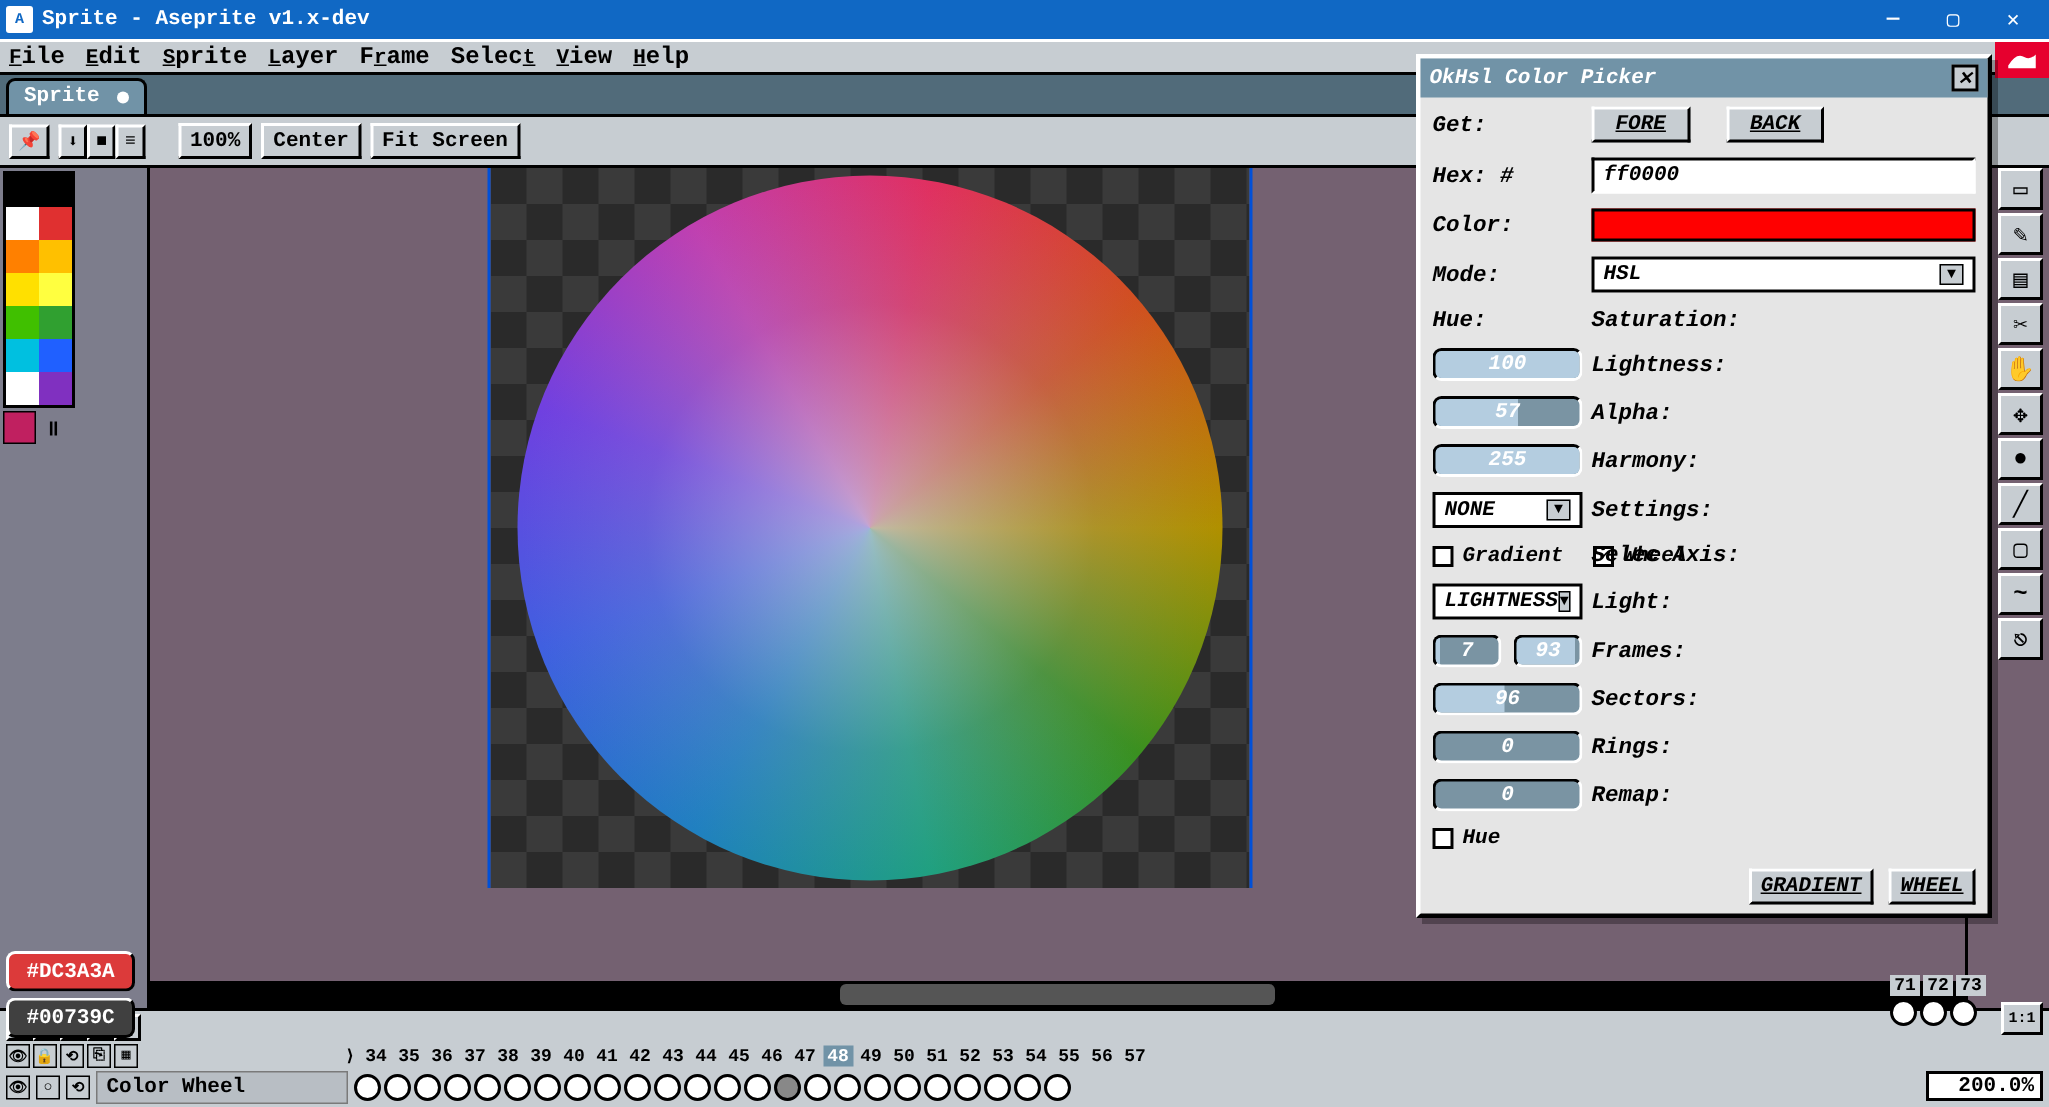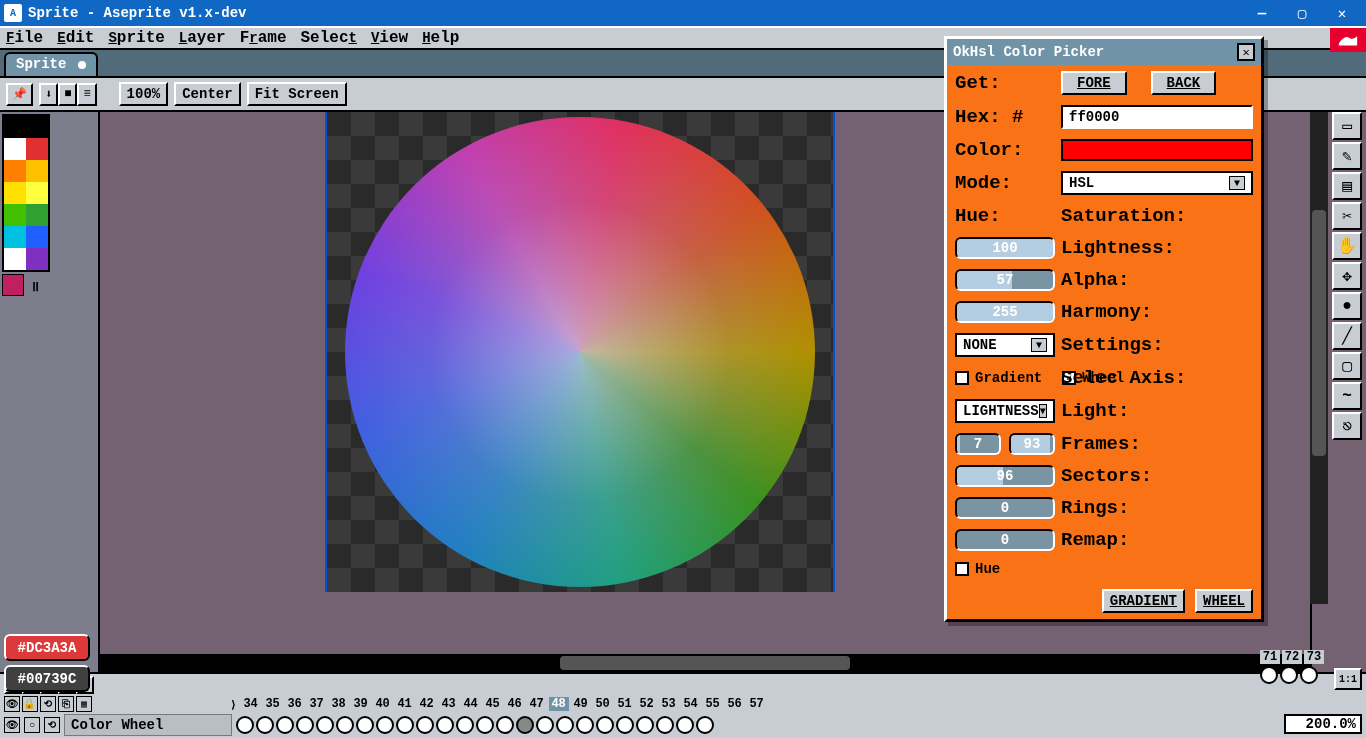--- a/index.html
+++ b/index.html
@@ -71,26 +71,26 @@
 .framecells .fc { width: 18px; height: 18px; border: 2px solid #000; border-radius: 50%; background: #fff; }
 .framecells .fc.active { background: #888; }
 
 
 .colorbtns { position: absolute; left: 4px; bottom: 46px; display: flex; flex-direction: column; gap: 4px; }
 .colorbtn { width: 86px; height: 27px; border: 2px solid #000; border-top-color:#fff; border-left-color:#fff; border-radius: 6px; display: flex; align-items: center; justify-content: center; color: #fff; font-size: 13px; }
 .zoombox { position: absolute; right: 4px; bottom: 4px; width: 78px; height: 20px; border: 2px solid #000; background: #fff; display: flex; align-items: center; justify-content: flex-end; padding: 0 4px; font-size: 13px; }
 .onetoone { position: absolute; right: 4px; bottom: 48px; width: 28px; height: 22px; border: 2px solid #000; border-top-color:#fff; border-left-color:#fff; background: #c7cdd2; font-size: 10px; display:flex; align-items:center; justify-content:center; }
 
 
-.dialog { position: absolute; top: 36px; left: 944px; width: 320px; background: #f97316; border: 3px solid #000; border-top-color: #fff; border-left-color: #fff; z-index: 50; box-shadow: 4px 4px 0 rgba(0,0,0,0.3); }
+.dialog { position: absolute; top: 36px; left: 944px; width: 384px; background: #e5e5e5; border: 3px solid #000; border-top-color: #fff; border-left-color: #fff; z-index: 50; box-shadow: 4px 4px 0 rgba(0,0,0,0.3); font-style: italic; }
 .dialog .dtitle { height: 26px; background: #7193a7; color: #fff; display: flex; align-items: center; padding: 0 6px; font-size: 15px; }
 .dialog .dtitle .spacer { flex: 1; }
 .dialog .dclose { width: 18px; height: 18px; border: 2px solid #000; background: #c7cdd2; color: #000; font-size: 12px; display: flex; align-items: center; justify-content: center; }
 .dialog .dbody { padding: 6px 8px; display: grid; grid-template-columns: 100px 1fr; row-gap: 10px; column-gap: 6px; align-items: center; }
-.dlabel { font-size: 19px; }
+.dlabel { font-size: 15px; }
 .dval .btn3d { font-size: 14px; padding: 2px 14px; }
 .dval.twobtn { display: flex; gap: 24px; }
 .dinput { background: #fff; border: 2px solid #000; border-bottom-color: #fff; border-right-color: #fff; padding: 2px 6px; width: 100%; font-size: 14px; }
 .colorswatch { width: 100%; height: 22px; border: 2px solid #000; }
 .dselect { background: #fff; border: 2px solid #000; padding: 2px 6px; width: 100%; display: flex; align-items: center; justify-content: space-between; font-size: 14px; }
 .dselect .arrow { width: 16px; height: 14px; background: #c7cdd2; border: 1px solid #000; display: flex; align-items: center; justify-content: center; font-size: 10px; }
 .slider { width: 100%; height: 22px; border: 2px solid #000; border-bottom-color: #fff; border-right-color: #fff; background: #7a94a3; border-radius: 6px; position: relative; display: flex; align-items: center; justify-content: center; color: #fff; font-size: 14px; overflow: hidden; }
 .slider .fill { position: absolute; left: 0; top: 0; bottom: 0; background: #b4cde0; }
 .slider .txt { position: relative; }
 .sliderpair { display: flex; gap: 8px; }

